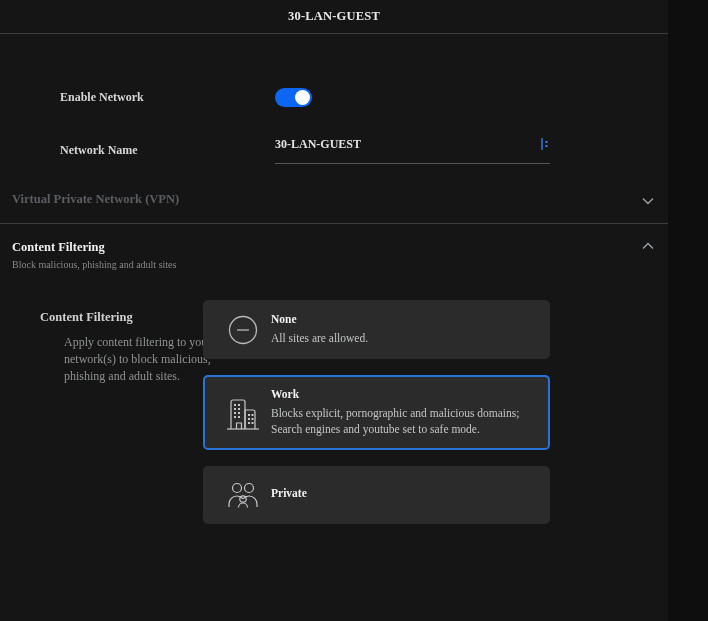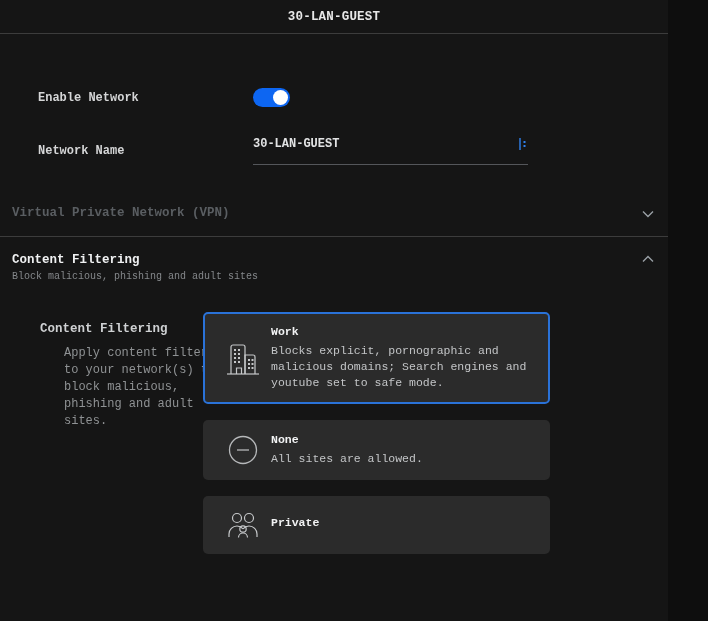--- a/index.html
+++ b/index.html
@@ -1,34 +1,34 @@
 <!DOCTYPE html>
 <html><head>
 <meta charset="utf-8">
 <style>
   * { margin:0; padding:0; box-sizing:border-box; }
   html,body { background:#0e0e0e; }
   .app {
     width:668px; height:621px;
     background:#151515;
-    font-family:Liberation Mono, monospace;
+    font-family:Liberation Serif, serif;
     color:#d8d8d8;
     position:relative;
     overflow:hidden;
   }
   .app-header {
     height:34px;
     display:flex; align-items:center; justify-content:center;
     border-bottom:1px solid #3c3c3c;
   }
   .app-title { font-size:12.5px; font-weight:bold; color:#e8e8e8; letter-spacing:.2px; }
 
   
   .form-area { padding-top:54px; }
-  .form-row { display:flex; align-items:center; padding-left:38px; }
+  .form-row { display:flex; align-items:center; padding-left:60px; }
   .form-row + .form-row { margin-top:30px; }
   .form-label { width:215px; font-size:12px; font-weight:bold; color:#d5d6d7; }
 
   
   .toggle {
     width:37px; height:19px; border-radius:10px;
     background:#3a3d40; position:relative; cursor:pointer;
     transition:background .15s;
   }
   .toggle.on { background:#0d66f2; }
@@ -43,21 +43,21 @@
   .text-input {
     width:275px;
     display:flex; align-items:flex-start; justify-content:space-between;
     border-bottom:1px solid #54565a;
     padding-bottom:8px;
   }
   .text-input-value { font-size:12px; font-weight:bold; color:#e2e3e4; }
 
   
   .section-vpn {
-    margin-top:41px;
+    margin-top:28px;
     padding:0 14px 16px 12px;
     display:flex; align-items:center; justify-content:space-between;
     border-bottom:1px solid #3c3c3c;
     cursor:pointer;
   }
   .section-vpn-title { font-size:12.5px; font-weight:bold; color:#5a5e62; }
 
   .section-cf-header {
     padding:16px 14px 0 12px;
     display:flex; align-items:flex-start; justify-content:space-between;
@@ -149,20 +149,33 @@
   </div>
 
   <div class="cf-body">
 
     <div class="cf-left">
       <div class="cf-left-label">Content Filtering</div>
       <div class="cf-left-desc">Apply content filtering to your network(s) to block malicious, phishing and adult sites.</div>
     </div>
 
     <div class="cf-options">
+
+      <div class="option-card">
+        <div class="option-icon">
+          <svg width="32" height="32" viewBox="0 0 32 32" fill="none" stroke="#b6b8ba" stroke-width="1.3">
+            <circle cx="16" cy="16" r="13.5"></circle>
+            <line x1="10" y1="16" x2="22" y2="16"></line>
+          </svg>
+        </div>
+        <div class="option-text">
+          <div class="option-name">None</div>
+          <div class="option-desc">All sites are allowed.</div>
+        </div>
+      </div>
 
       <div class="option-card selected">
         <div class="option-icon">
           <svg width="40" height="38" viewBox="0 0 40 38" fill="none" stroke="#c6c8ca" stroke-width="1.2">
             <path d="M8 35 V8 a2 2 0 0 1 2-2 h10 a2 2 0 0 1 2 2 V35"></path>
             <path d="M22 35 V16 h8 a2 2 0 0 1 2 2 v17"></path>
             <line x1="4" y1="35" x2="36" y2="35"></line>
             <g stroke="none" fill="#c6c8ca">
               <rect x="11" y="10" width="2" height="2"></rect>
                 <rect x="15" y="10" width="2" height="2"></rect>
@@ -184,33 +197,20 @@
           </svg>
         </div>
         <div class="option-text">
           <div class="option-name">Work</div>
           <div class="option-desc">Blocks explicit, pornographic and malicious domains; Search engines and youtube set to safe mode.</div>
         </div>
       </div>
 
       <div class="option-card">
         <div class="option-icon">
-          <svg width="32" height="32" viewBox="0 0 32 32" fill="none" stroke="#b6b8ba" stroke-width="1.3">
-            <circle cx="16" cy="16" r="13.5"></circle>
-            <line x1="10" y1="16" x2="22" y2="16"></line>
-          </svg>
-        </div>
-        <div class="option-text">
-          <div class="option-name">None</div>
-          <div class="option-desc">All sites are allowed.</div>
-        </div>
-      </div>
-
-      <div class="option-card">
-        <div class="option-icon">
           <svg width="36" height="32" viewBox="0 0 36 32" fill="none" stroke="#c6c8ca" stroke-width="1.2">
             <circle cx="12" cy="9" r="4.5"></circle>
             <circle cx="24" cy="9" r="4.5"></circle>
             <path d="M4 28 v-3 a8 8 0 0 1 8-8 a8 8 0 0 1 6 2.8"></path>
             <path d="M32 28 v-3 a8 8 0 0 0 -8-8 a8 8 0 0 0 -6 2.8"></path>
             <circle cx="18" cy="20" r="3.2"></circle>
             <path d="M13.5 28.5 a4.5 4.5 0 0 1 9 0"></path>
           </svg>
         </div>
         <div class="option-text">

